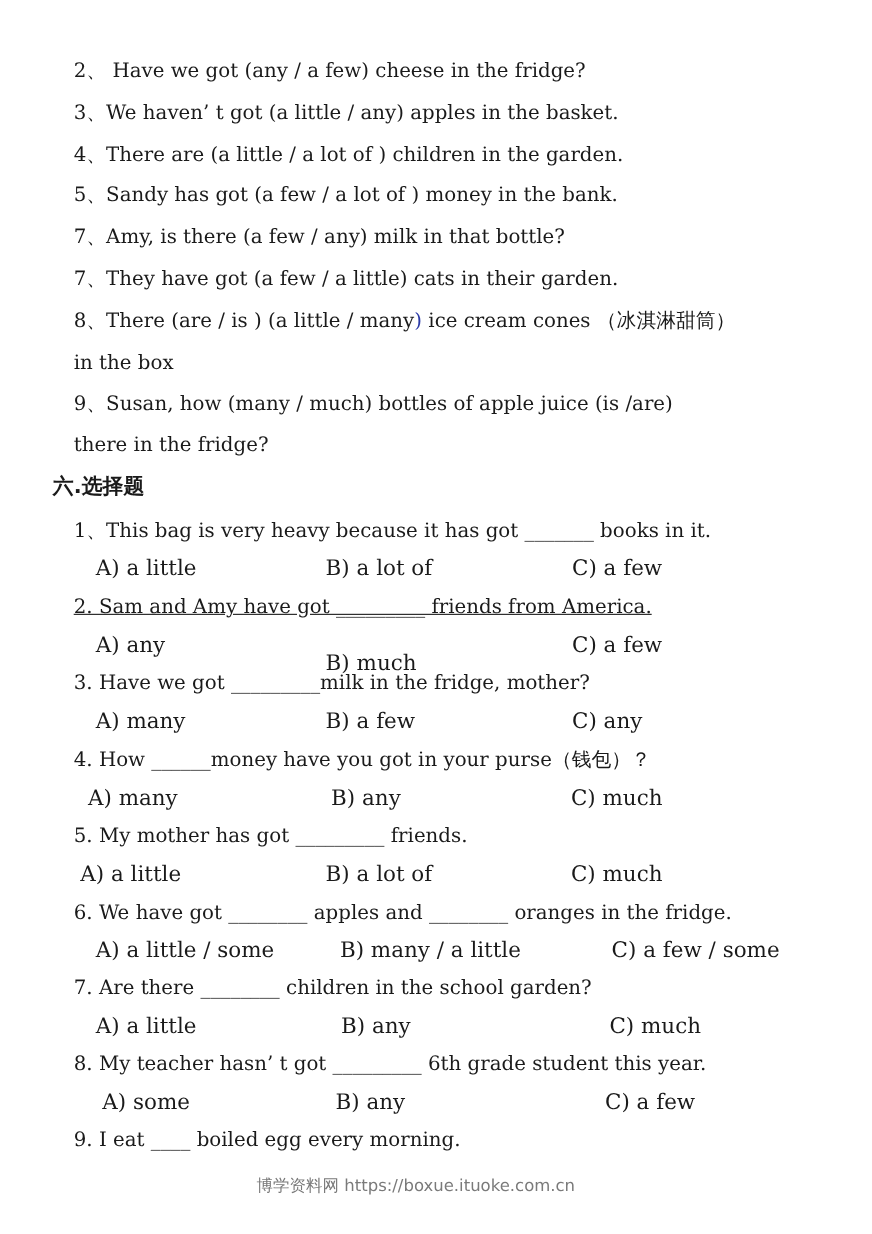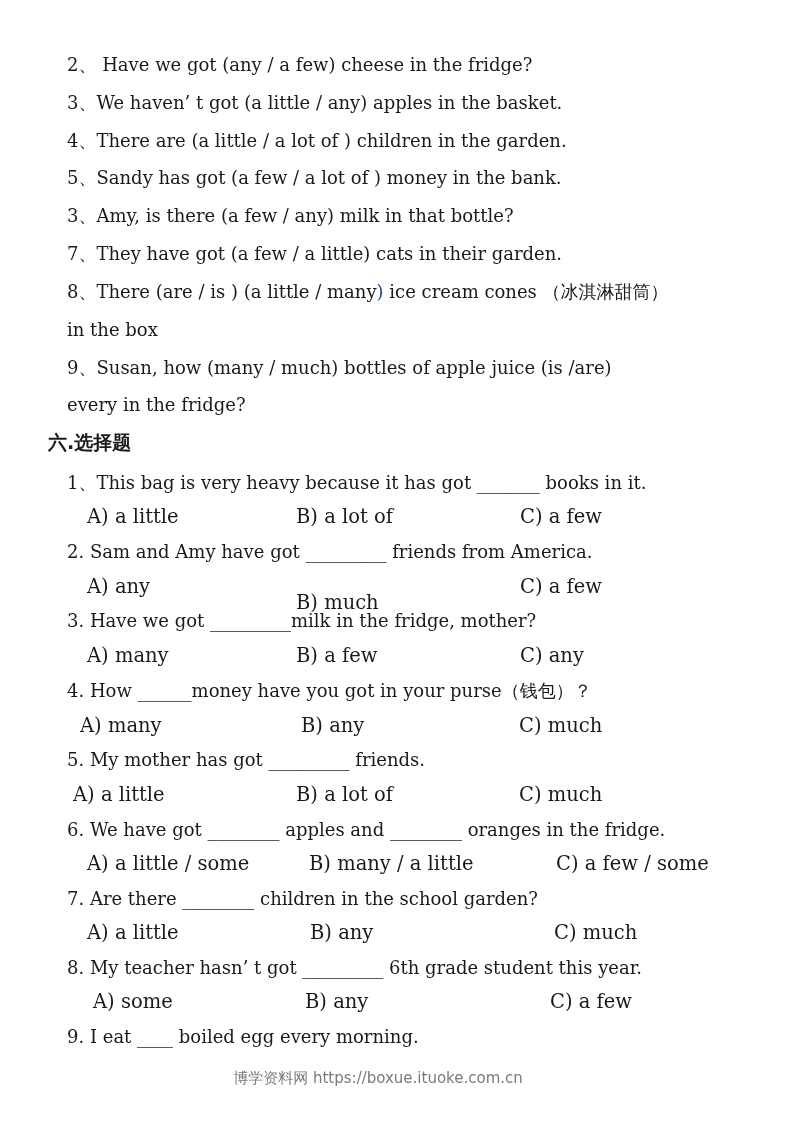--- a/index.html
+++ b/index.html
@@ -14,39 +14,39 @@
             font-family: "DejaVu Sans", "Liberation Sans", sans-serif; font-size: 15px; color: #7a7a7a; }
 </style>
 </head>
 <body>
 
 <div>
   <div class="line" style="left:67px;top:53px;">2、 Have we got (any / a few) cheese in the fridge?</div>
   <div class="line" style="left:67px;top:91px;">3、We haven’ t got (a little / any) apples in the basket.</div>
   <div class="line" style="left:67px;top:129px;">4、There are (a little / a lot of ) children in the garden.</div>
   <div class="line" style="left:67px;top:166px;">5、Sandy has got (a few / a lot of ) money in the bank.</div>
-  <div class="line" style="left:67px;top:204px;">3、Amy, is there (a few / any) milk in that bottle?</div>
+  <div class="line" style="left:67px;top:204px;">7、Amy, is there (a few / any) milk in that bottle?</div>
   <div class="line" style="left:67px;top:242px;">7、They have got (a few / a little) cats in their garden.</div>
   <div class="line" style="left:67px;top:280px;">
     <span>8、There (are / is ) (a little / many</span><span class="blue">)</span><span> ice cream cones （冰淇淋甜筒）</span>
   </div>
   <div class="line" style="left:67px;top:318px;">in the box</div>
   <div class="line" style="left:67px;top:356px;text-align:center;">9、Susan, how (many / much) bottles of apple juice (is /are)</div>
-  <div class="line" style="left:67px;top:393px;">every in the fridge?</div>
+  <div class="line" style="left:67px;top:393px;">there in the fridge?</div>
 </div>
 
 <div class="heading" style="left:48px;top:430px;">六.选择题</div>
 
 <div>
   <div class="line" style="left:67px;top:471px;">1、This bag is very heavy because it has got _______ books in it.</div>
   <div class="opt" style="left:87px;top:505px;">A) a little</div>
   <div class="opt" style="left:296px;top:505px;">B) a lot of</div>
   <div class="opt" style="left:520px;top:505px;">C) a few</div>
 
-  <div class="line" style="left:67px;top:540px;">2. Sam and Amy have got _________ friends from America.</div>
+  <div class="line" style="left:67px;top:540px;text-decoration:underline;">2. Sam and Amy have got _________ friends from America.</div>
   <div class="opt" style="left:87px;top:575px;">A) any</div>
   <div class="opt" style="left:296px;top:575px;margin-top:16px;">B) much</div>
   <div class="opt" style="left:520px;top:575px;">C) a few</div>
 
   <div class="line" style="left:67px;top:609px;">3. Have we got _________milk in the fridge, mother?</div>
   <div class="opt" style="left:87px;top:644px;">A) many</div>
   <div class="opt" style="left:296px;top:644px;">B) a few</div>
   <div class="opt" style="left:520px;top:644px;">C) any</div>
 
   <div class="line" style="left:67px;top:679px;">4. How ______money have you got in your purse（钱包）？</div>

